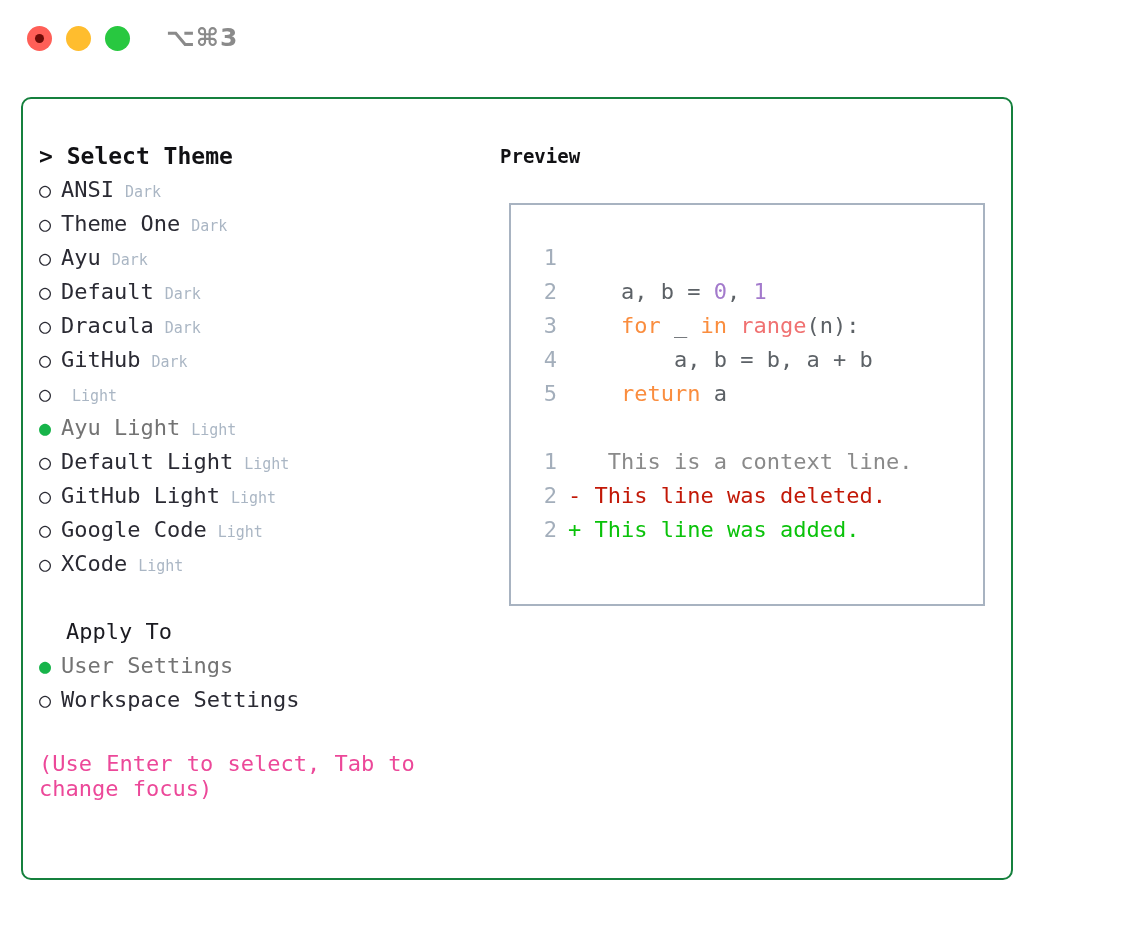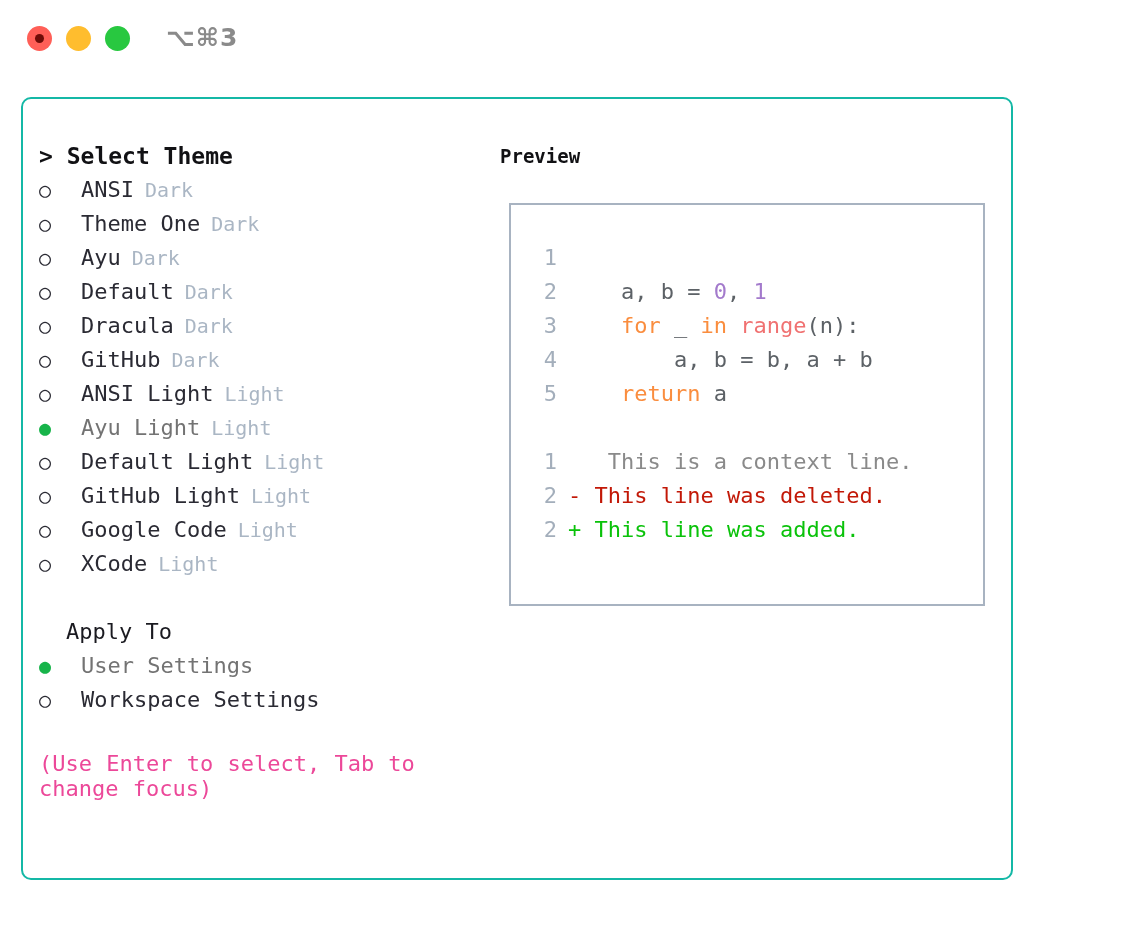--- a/index.html
+++ b/index.html
@@ -72,21 +72,21 @@
     white-space: pre;
   }
 
   
   .panel {
     position: absolute;
     left: 21px;
     top: 97px;
     width: 992px;
     height: 783px;
-    border: 2px solid #14b8a6;
+    border: 2px solid #15803d;
     border-radius: 10px;
     box-sizing: border-box;
     background: #ffffff;
   }
 
   
   .left-col {
     position: absolute;
     left: 16px;
     top: 40px;
@@ -114,28 +114,27 @@
     font-size: 20px;
     line-height: 34px;
     color: #2a2a33;
   }
   .bullet.on {
     color: #17b44a;
   }
   .opt-label {
     color: #2a2a33;
     font-size: 22px;
-    margin-left: 20px;
   }
   .opt-row.selected .opt-label {
     color: #737373;
   }
   .opt-badge {
     color: #aab6c4;
-    font-size: 20px;
+    font-size: 15px;
     padding-left: 11px;
   }
 
   .apply-head {
     font-size: 22px;
     color: #1a1a20;
     line-height: 34px;
     white-space: pre;
     padding-left: 27px;
   }
@@ -231,21 +230,21 @@
 
       <div class="section-head">&gt; Select Theme</div>
 
       <div id="theme-list">
           <div class="opt-row"><span class="bullet">○</span><span class="opt-label">ANSI</span><span class="opt-badge">Dark</span></div>
           <div class="opt-row"><span class="bullet">○</span><span class="opt-label">Theme One</span><span class="opt-badge">Dark</span></div>
           <div class="opt-row"><span class="bullet">○</span><span class="opt-label">Ayu</span><span class="opt-badge">Dark</span></div>
           <div class="opt-row"><span class="bullet">○</span><span class="opt-label">Default</span><span class="opt-badge">Dark</span></div>
           <div class="opt-row"><span class="bullet">○</span><span class="opt-label">Dracula</span><span class="opt-badge">Dark</span></div>
           <div class="opt-row"><span class="bullet">○</span><span class="opt-label">GitHub</span><span class="opt-badge">Dark</span></div>
-          <div class="opt-row"><span class="bullet">○</span><span class="opt-label">ANSI Light</span><span class="opt-badge">Light</span></div>
+          <div class="opt-row"><span class="bullet">○</span><span class="opt-badge">Light</span></div>
           <div class="opt-row selected"><span class="bullet on">●</span><span class="opt-label">Ayu Light</span><span class="opt-badge">Light</span></div>
           <div class="opt-row"><span class="bullet">○</span><span class="opt-label">Default Light</span><span class="opt-badge">Light</span></div>
           <div class="opt-row"><span class="bullet">○</span><span class="opt-label">GitHub Light</span><span class="opt-badge">Light</span></div>
           <div class="opt-row"><span class="bullet">○</span><span class="opt-label">Google Code</span><span class="opt-badge">Light</span></div>
           <div class="opt-row"><span class="bullet">○</span><span class="opt-label">XCode</span><span class="opt-badge">Light</span></div>
         </div>
 
       <div class="spacer-block"></div>
 
       <div class="apply-head">Apply To</div>

